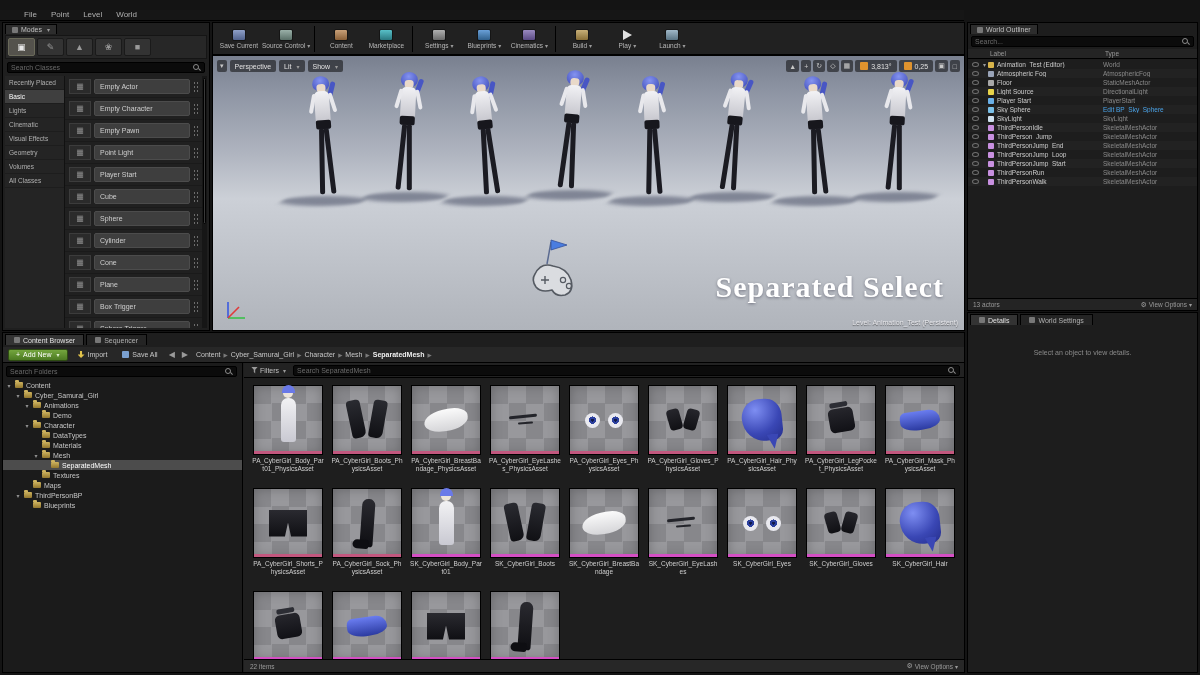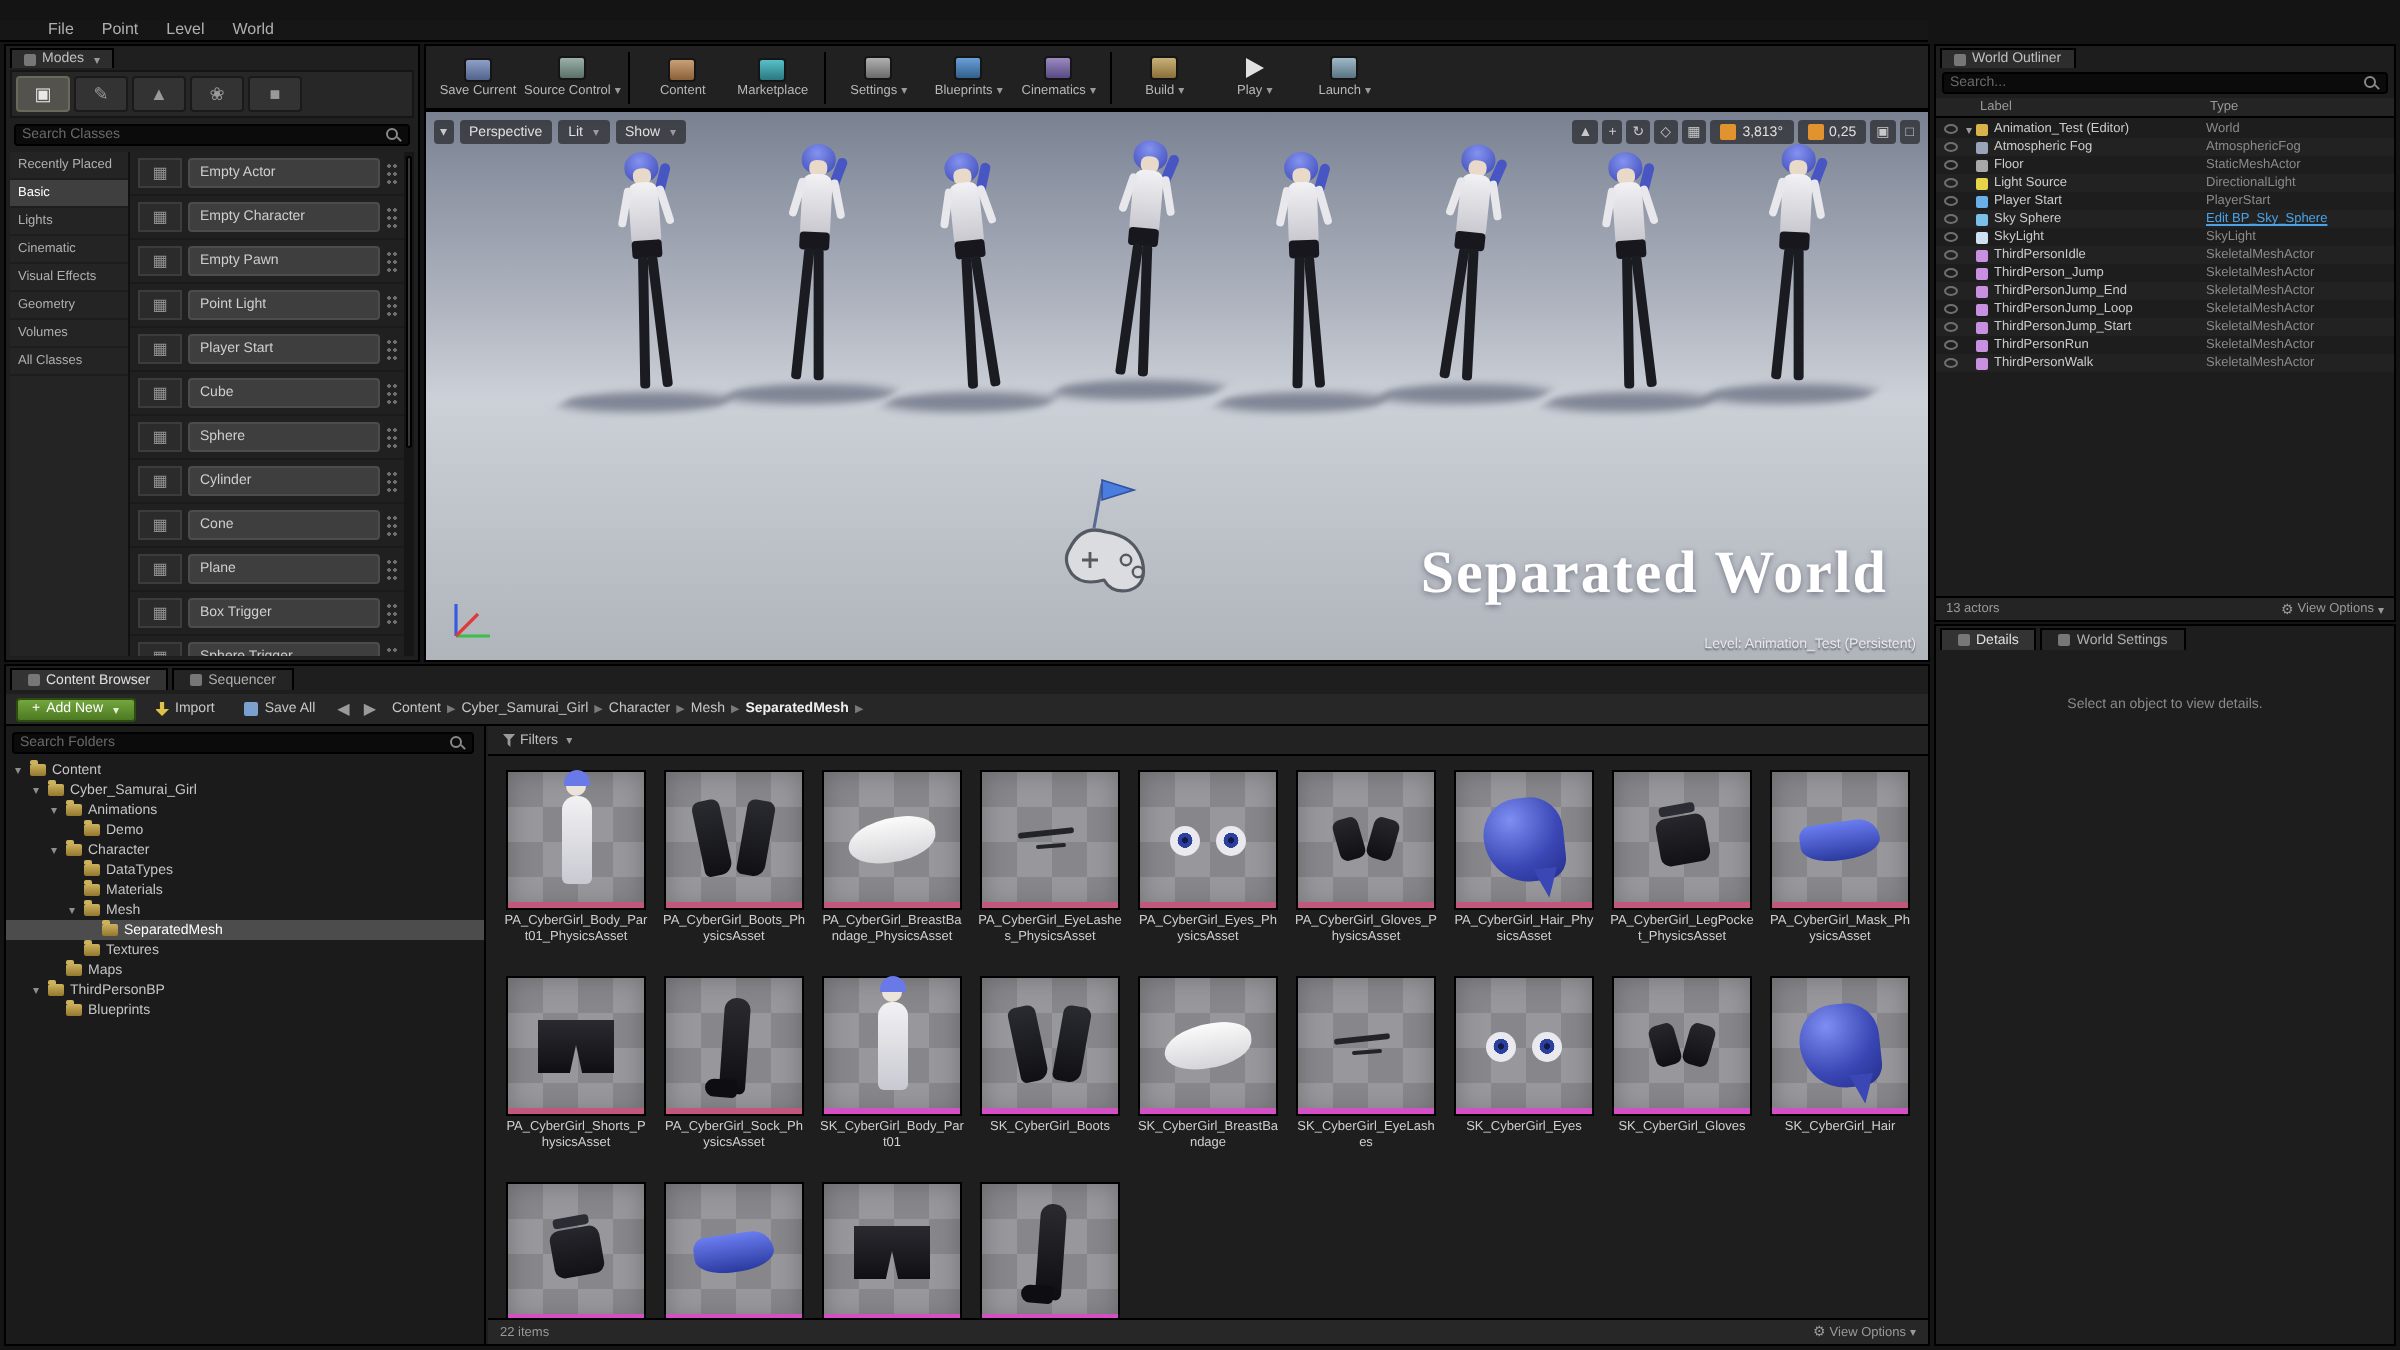--- a/index.html
+++ b/index.html
@@ -535,21 +535,21 @@
 
     <svg class="gamepad" width="66" height="72" viewBox="0 0 66 72">
       <line x1="30" y1="6" x2="26" y2="28" stroke="#5a6a90" stroke-width="1.5"></line>
       <polygon points="30,4 46,9 30,14" fill="#4a7de0" stroke="#33509a" stroke-width="0.8"></polygon>
       <path d="M14,38 q6,-12 18,-8 q14,2 18,14 q3,12 -6,15 q-9,2 -13,-5 q-11,3 -16,-3 q-5,-7 -1,-13 z" fill="#dadce0" stroke="#555a62" stroke-width="1.6" stroke-linejoin="round"></path>
       <circle cx="42" cy="44" r="2.6" fill="none" stroke="#555a62" stroke-width="1.2"></circle>
       <circle cx="48" cy="50" r="2.6" fill="none" stroke="#555a62" stroke-width="1.2"></circle>
       <path d="M20,44 h8 M24,40 v8" stroke="#555a62" stroke-width="1.4"></path>
     </svg>
 
-    <div class="overlay-title">Separated World</div>
+    <div class="overlay-title">Separated Select</div>
     <div class="level-label">Level: Animation_Test (Persistent)</div>
 
     <svg class="gizmo" width="30" height="30" viewBox="0 0 30 30">
       <line x1="7" y1="24" x2="7" y2="8" stroke="#3a5ae0" stroke-width="1.6"></line>
       <line x1="7" y1="24" x2="24" y2="24" stroke="#3ac04a" stroke-width="1.6"></line>
       <line x1="7" y1="24" x2="18" y2="13" stroke="#e03a3a" stroke-width="1.6"></line>
     </svg>
   </div>
 
   <div class="outliner">
@@ -804,20 +804,24 @@
         </div>
     </div>
 
     <div class="cb-right">
       <div class="filterbar">
         <div class="filters-btn">
           <span class="funnel"></span>
           <span>Filters</span>
           <span class="dd">▾</span>
         </div>
+        <div class="assets-search search">
+          <input placeholder="Search SeparatedMesh" style="">
+          <span class="mag"></span>
+        </div>
       </div>
       <div class="grid">
           <div class="asset">
             <div class="thumb">
               <div class="shape k-body">
                 <div class="s"></div>
               </div>
               <div class="bar pa"></div>
             </div>
             <div class="alabel">PA_CyberGirl_Body_Part01_PhysicsAsset</div>

